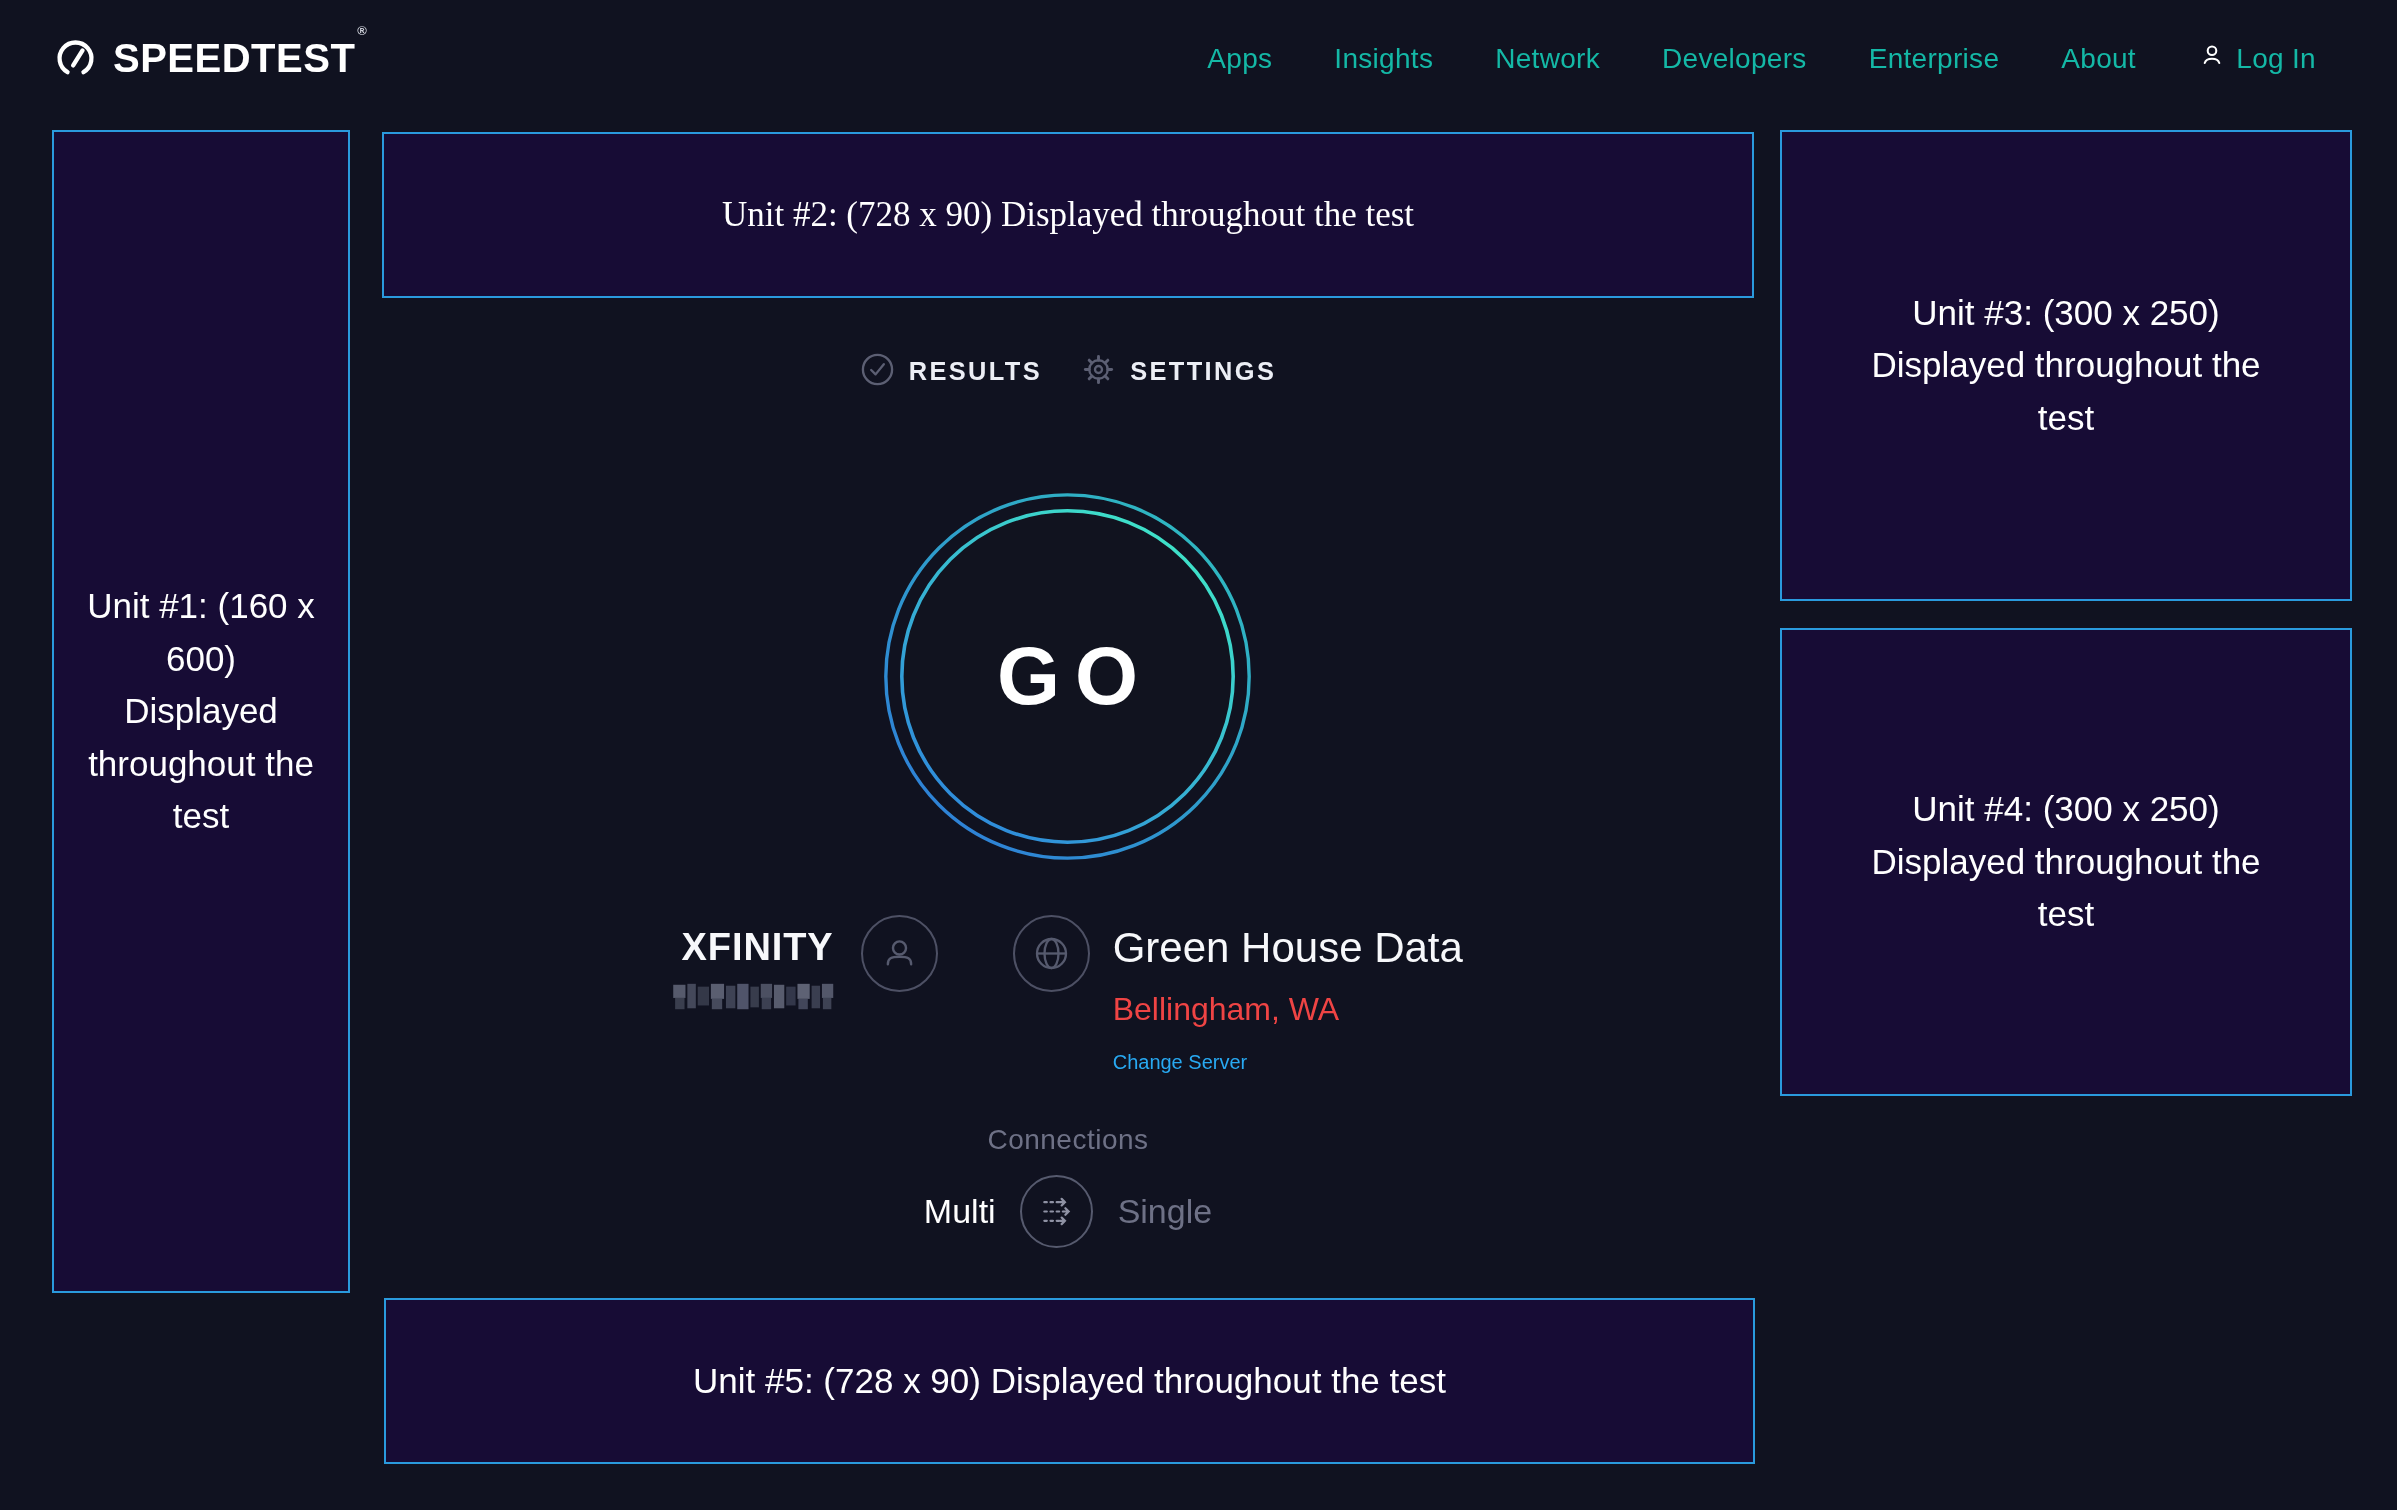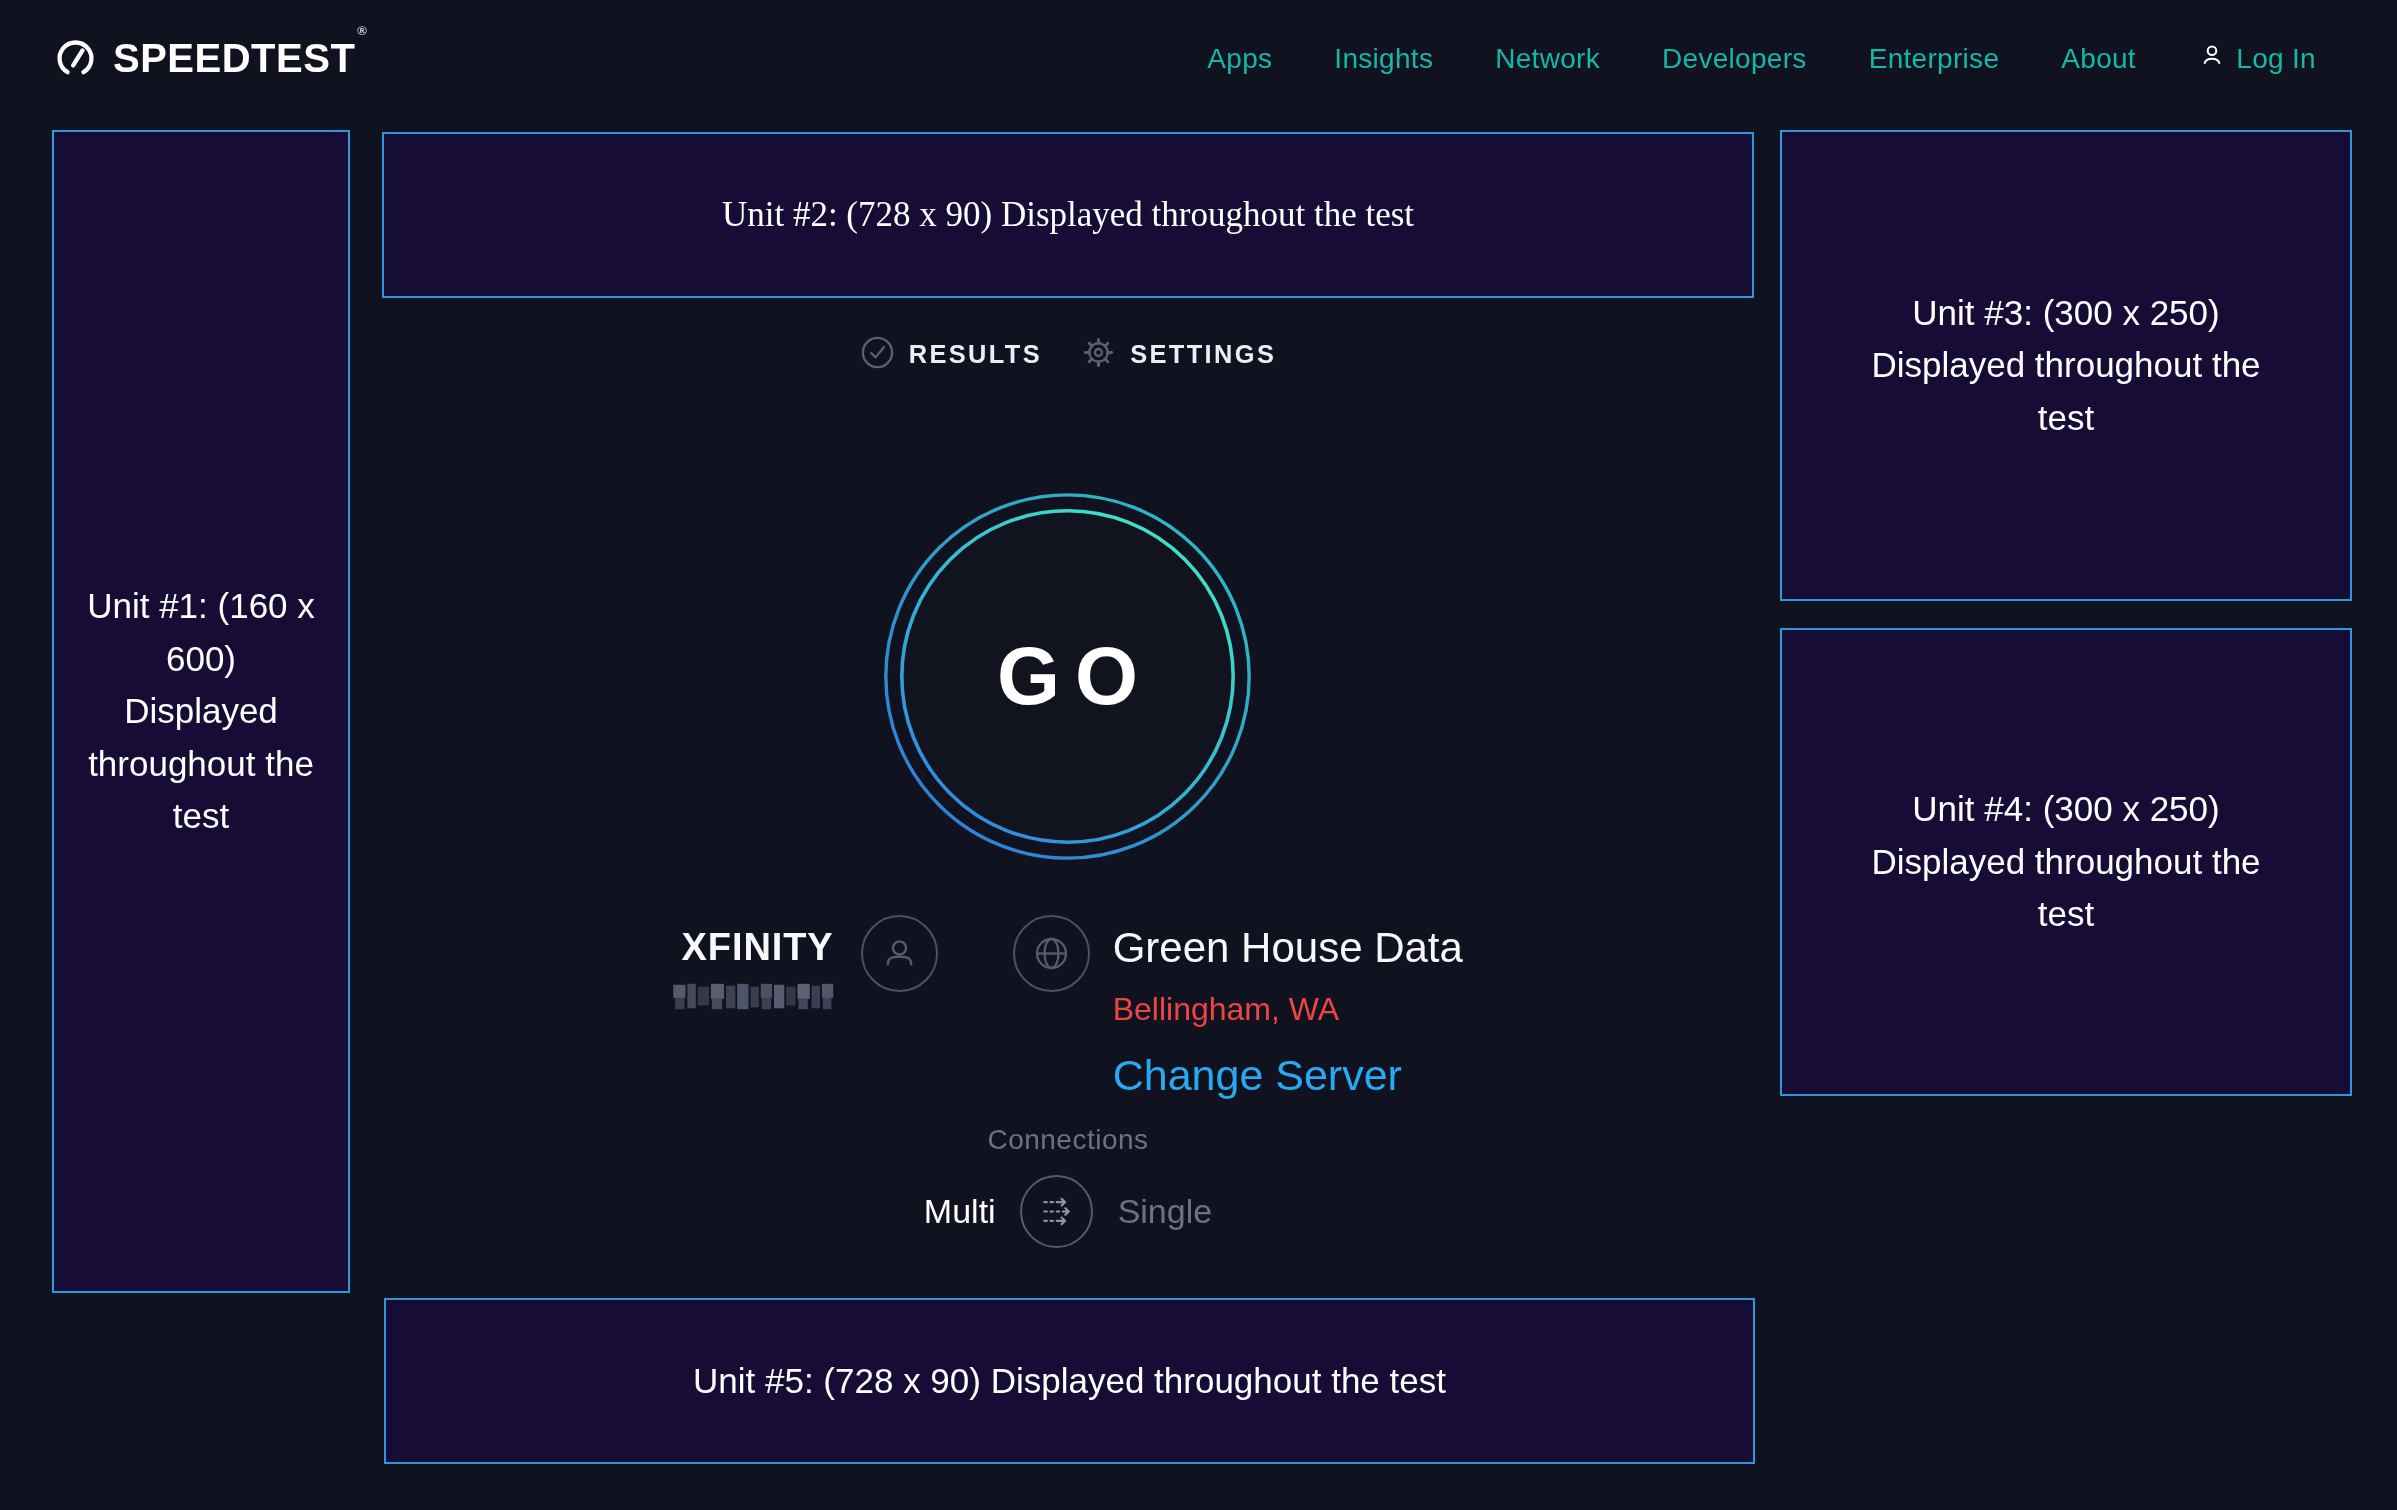--- a/index.html
+++ b/index.html
@@ -34,21 +34,21 @@
   }
   #ad1 { left:52px;   top:130px;  width:298px;  height:1163px; padding:0 32px; }
   #ad2 { left:382px;  top:132px;  width:1372px; height:166px;font-family:Liberation Serif, serif; }
   #ad3 { left:1780px; top:130px;  width:572px;  height:471px;  padding:0 87px; }
   #ad4 { left:1780px; top:628px;  width:572px;  height:468px;  padding:0 87px; }
   #ad5 { left:384px;  top:1298px; width:1371px; height:166px; }
 
   
   .tabs {
     position:absolute; left:382px; top:335px; width:1372px; height:55px;
-    display:flex; align-items:flex-start; justify-content:center; gap:39px;
+    display:flex; align-items:flex-end; justify-content:center; gap:39px;
   }
   .tab { display:flex; align-items:center; gap:14px; cursor:pointer; }
   .tab-label {
     font-size:25.4px; font-weight:700; letter-spacing:2.4px; color:#eceef5;
   }
 
   
   .go-wrap { position:absolute; left:883px; top:492px; width:369px; height:369px; cursor:pointer; }
   .go-wrap svg { position:absolute; left:0; top:0; }
   .go-label {
@@ -68,21 +68,21 @@
   .isp-name { font-size:38px; font-weight:700; letter-spacing:0.9px; color:#f7f8fb; }
   .redacted { margin-top:11.3px; display:block; }
   .round-icon {
     width:77px; height:77px; border:2.8px solid #4d5064; border-radius:50%;
     display:flex; align-items:center; justify-content:center; flex:0 0 auto;
   }
   .server-block { display:flex; align-items:flex-start; gap:22.6px; }
   .server-text { padding-top:9.4px; }
   .server-name { font-size:42px; font-weight:500; color:#f7f8fb; }
   .server-loc { font-size:32px; color:#ef4444; margin-top:19px; }
-  .server-change { font-size:43px; color:#28a9f2; margin-top:22.6px; cursor:pointer; font-weight:500; }
+  .server-change { font-size:20px; color:#28a9f2; margin-top:22.6px; cursor:pointer; font-weight:500; }
 
   
   .connections { position:absolute; left:382px; top:1124px; width:1372px; text-align:center; }
   .conn-label { font-size:28px; color:#6e7186; letter-spacing:0.5px; }
   .conn-row {
     margin-top:19px; display:flex; align-items:center; justify-content:center; gap:24.5px;
   }
   .conn-mode { font-size:34px; cursor:pointer; }
   .conn-mode.active { color:#ffffff; font-weight:500; }
   .conn-mode.inactive { color:#6e7186; }

